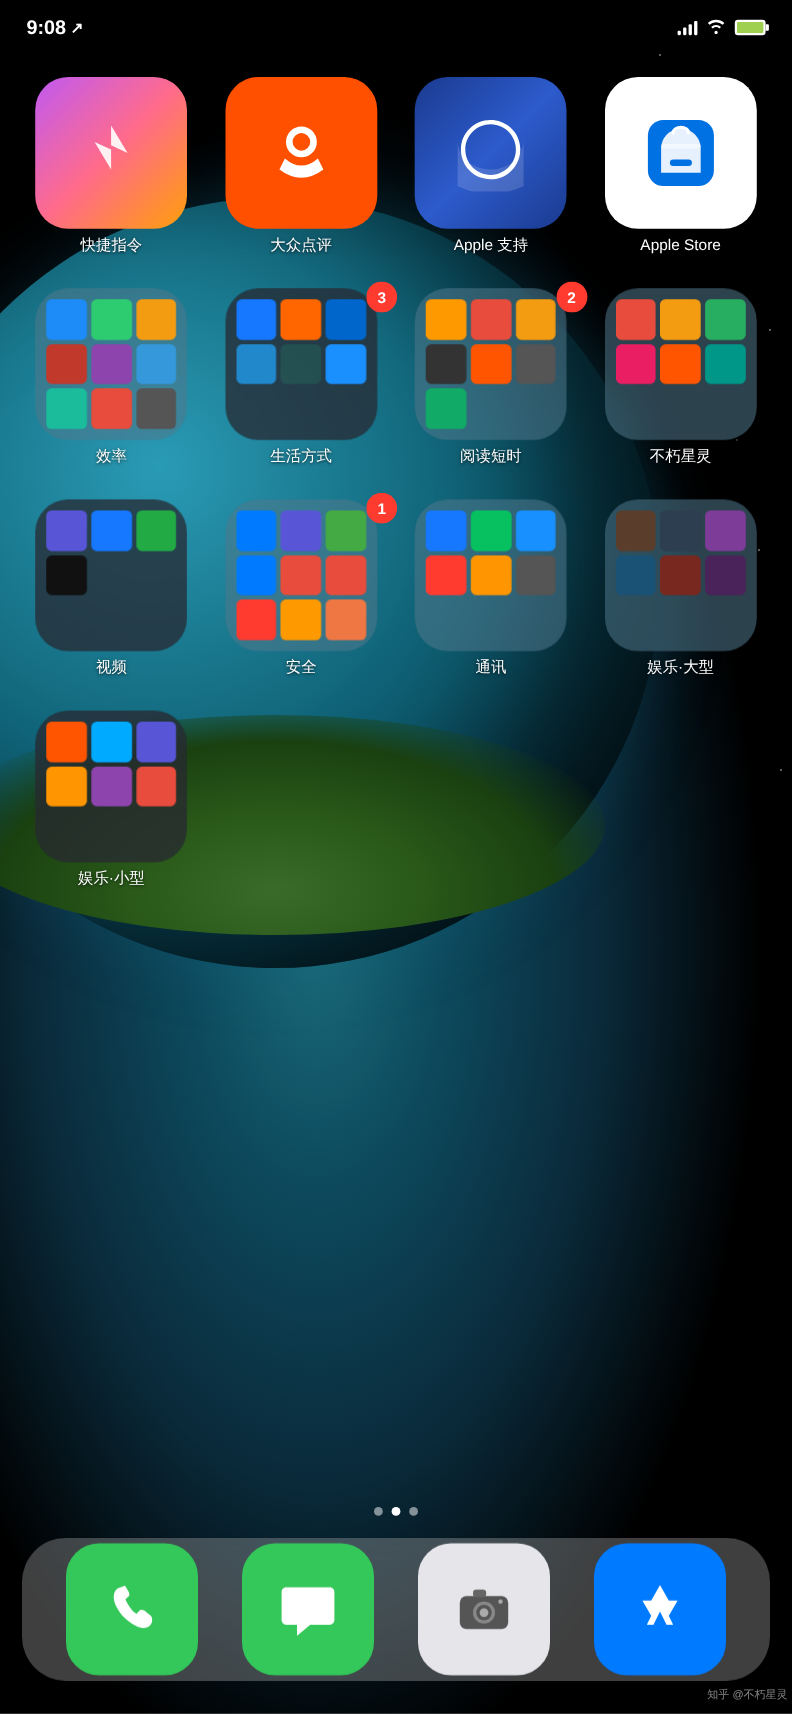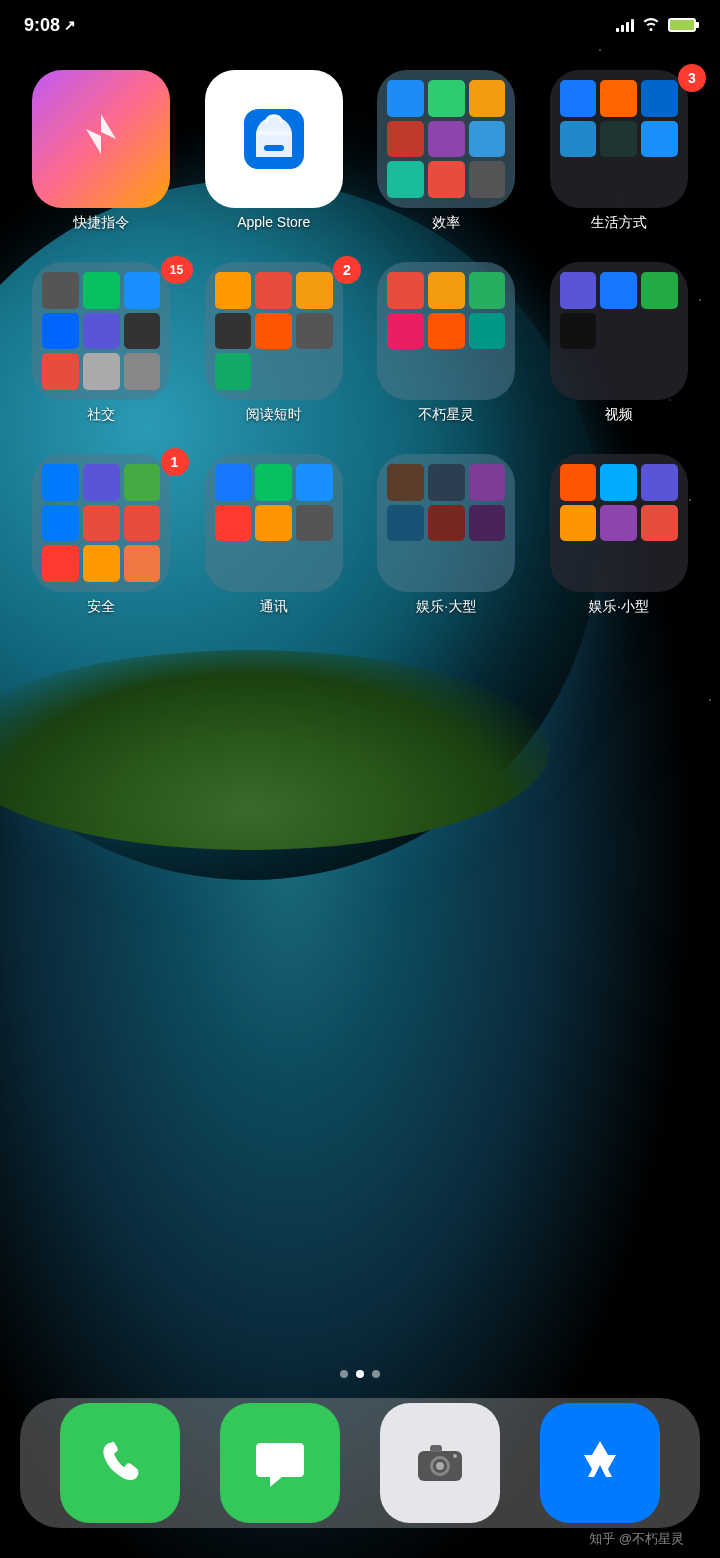--- a/index.html
+++ b/index.html
@@ -245,23 +245,23 @@
       background: rgba(255,255,255,0.5);
     }
     .dot.active {
       background: white;
     }
 
     
     .watermark {
       position: absolute;
       bottom: 10px;
-      right: 36px;
+      right: 4px;
       color: rgba(255,255,255,0.5);
-      font-size: 13px;
+      font-size: 10px;
       z-index: 200;
     }
 
     
     .loc-arrow {
       font-size: 14px;
       color: white;
     }
   </style>
 </head>
@@ -297,21 +297,40 @@
 
   <div class="app-item">
     <div class="app-icon icon-shortcuts">
       <svg width="70" height="70" viewBox="0 0 70 70" fill="none">
         <path d="M35 10 L50 35 L35 28 L35 50 L20 25 L35 32 Z" fill="white" opacity="0.9"></path>
       </svg>
     </div>
     <span class="app-label">快捷指令</span>
   </div>
 
-
+  <div class="app-item">
+    <div class="app-icon icon-dianping">
+      <svg width="80" height="80" viewBox="0 0 80 80" fill="white">
+        <circle cx="40" cy="30" r="14" fill="white"></circle>
+        <circle cx="40" cy="30" r="8" fill="#ff5000"></circle>
+        <path d="M20 55 Q40 70 60 55 L55 45 Q40 58 25 45 Z" fill="white"></path>
+      </svg>
+    </div>
+    <span class="app-label">大众点评</span>
+  </div>
+
+  <div class="app-item">
+    <div class="app-icon icon-apple-support">
+      <svg width="70" height="70" viewBox="0 0 70 70" fill="white">
+        <path d="M35 5 C20 5 8 17 8 32 C8 47 20 59 35 59 C50 59 62 47 62 32 C62 17 50 5 35 5 Z M35 9 C47.7 9 58 19.3 58 32 C58 44.7 47.7 55 35 55 C22.3 55 12 44.7 12 32 C12 19.3 22.3 9 35 9 Z"></path>
+        <path d="M35 50 C18 50 5 38 5 23 L5 65 Q35 80 65 65 L65 23 C65 38 52 50 35 50Z" fill="white" opacity="0.15"></path>
+      </svg>
+    </div>
+    <span class="app-label">Apple 支持</span>
+  </div>
 
   <div class="app-item">
     <div class="app-icon icon-apple-store">
       <svg width="80" height="80" viewBox="0 0 80 80">
         <rect width="80" height="80" rx="18" fill="white"></rect>
         <rect x="10" y="10" width="60" height="60" rx="14" fill="#0071e3"></rect>
         <path d="M40 18 C30 18 22 26 22 36 L22 58 L58 58 L58 36 C58 26 50 18 40 18 Z" fill="white" opacity="0.9"></path>
         <rect x="30" y="46" width="20" height="6" rx="3" fill="#0071e3"></rect>
         <rect x="22" y="32" width="36" height="4" rx="2" fill="white" opacity="0.5"></rect>
         <path d="M33 22 C33 15 47 15 47 22" stroke="white" stroke-width="3" fill="none" stroke-linecap="round"></path>
@@ -343,35 +362,20 @@
       <div class="mini-app" style="background:#ff6600"></div>
       <div class="mini-app" style="background:#06c"></div>
       <div class="mini-app" style="background:#28c"></div>
       <div class="mini-app" style="background:#2c82"></div>
       <div class="mini-app" style="background:#1a90ff"></div>
     </div>
     <div class="badge">3</div>
     <span class="app-label">生活方式</span>
   </div>
 
-  <div class="app-item">
-    <div class="app-icon folder-icon">
-      <div class="mini-app" style="background:#555"></div>
-      <div class="mini-app" style="background:#07c160"></div>
-      <div class="mini-app" style="background:#1890ff"></div>
-      <div class="mini-app" style="background:#06f"></div>
-      <div class="mini-app" style="background:#5856d6"></div>
-      <div class="mini-app" style="background:#333"></div>
-      <div class="mini-app" style="background:#e74c3c"></div>
-      <div class="mini-app" style="background:#aaa"></div>
-      <div class="mini-app" style="background:#888"></div>
-    </div>
-    <div class="badge" style="right:-10px; font-size:12px; width:32px;">15</div>
-    <span class="app-label">社交</span>
-  </div>
 
   <div class="app-item">
     <div class="app-icon folder-icon">
       <div class="mini-app" style="background:#f90"></div>
       <div class="mini-app" style="background:#e74c3c"></div>
       <div class="mini-app" style="background:#f39c12"></div>
       <div class="mini-app" style="background:#333"></div>
       <div class="mini-app" style="background:#ff5500"></div>
       <div class="mini-app" style="background:#555"></div>
       <div class="mini-app" style="background:#1a6"></div>

